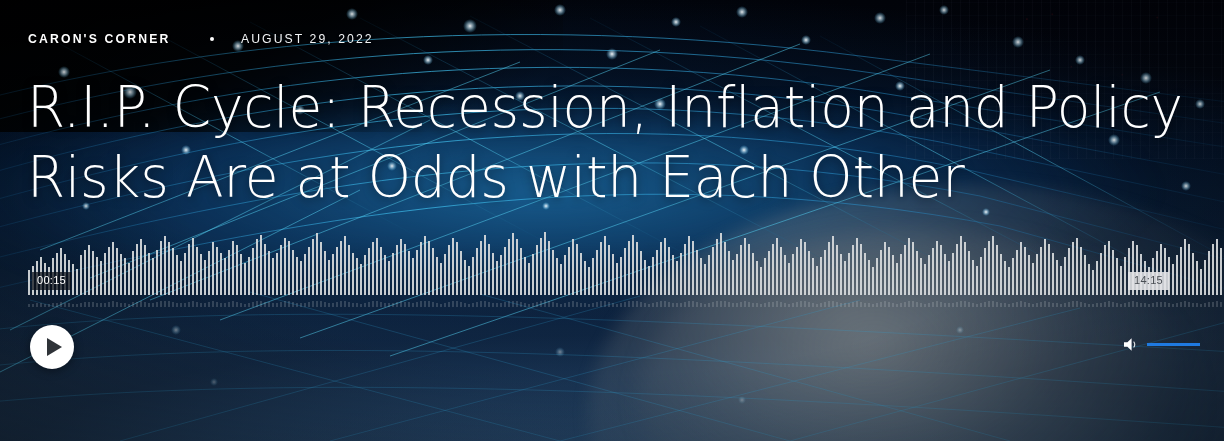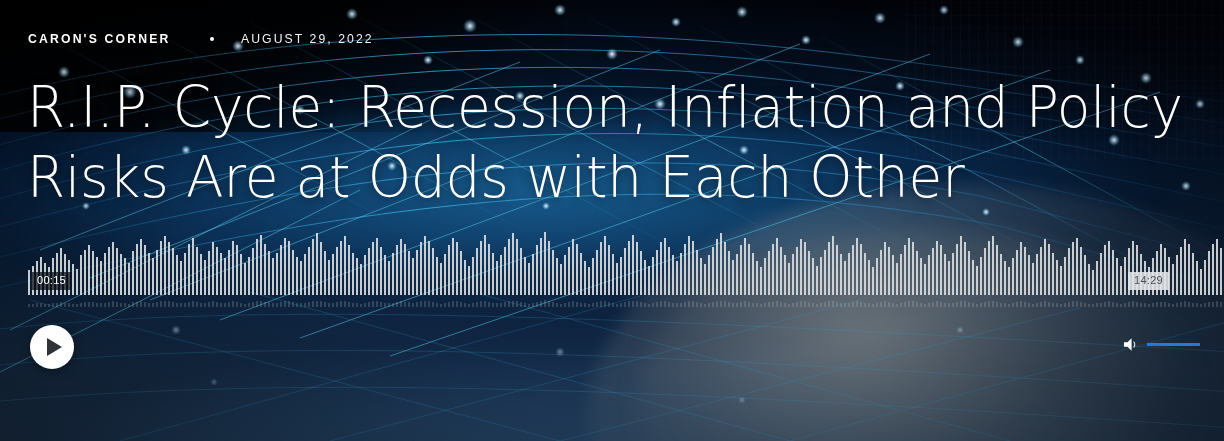--- a/index.html
+++ b/index.html
@@ -960,21 +960,21 @@
           <div class="wave-bar" style="height: 29.4186%;"></div>
           <div class="wave-bar" style="height: 23.0233%;"></div>
           <div class="wave-bar" style="height: 30.6977%;"></div>
           <div class="wave-bar" style="height: 38.3721%;"></div>
           <div class="wave-bar" style="height: 44.7674%;"></div>
           <div class="wave-bar" style="height: 48.6047%;"></div>
           <div class="wave-bar" style="height: 40.9302%;"></div>
         </div>
 
       <span class="time-current">00:15</span>
-      <span class="time-total">14:29</span>
+      <span class="time-total">14:15</span>
 
       <button class="play-button" aria-label="Play">
         <span class="play-tri"></span>
       </button>
 
       <div class="volume">
         <svg class="speaker-icon" width="17" height="15" viewBox="0 0 17 15">
           <path d="M1 5.2 H4.4 L8.6 1.3 V13.7 L4.4 9.8 H1 Z" fill="#ffffff"></path>
           <path d="M10.6 4.6 C12.1 6.0 12.1 9.0 10.6 10.4" stroke="#ffffff" stroke-width="1.2" fill="none" opacity="0.85"></path>
         </svg>

